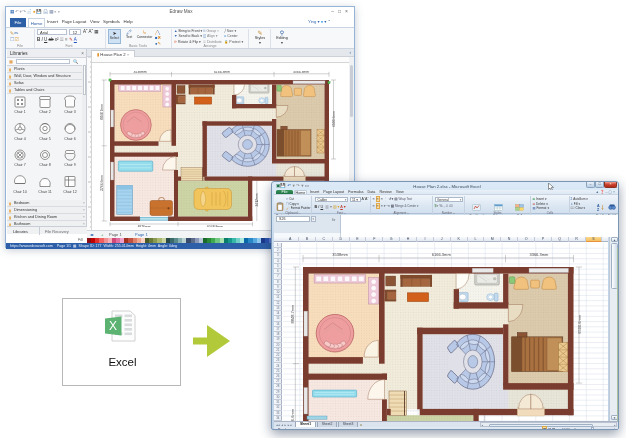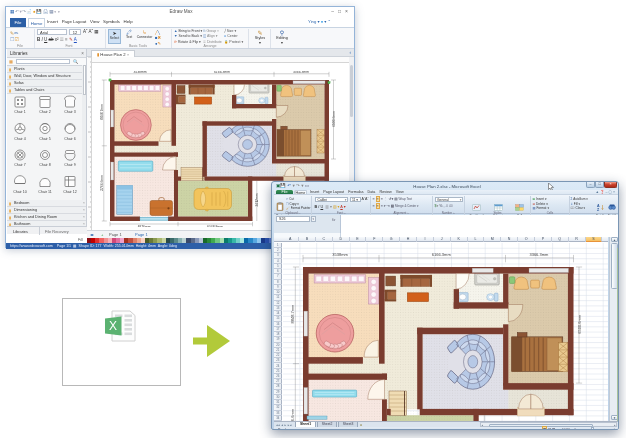--- a/index.html
+++ b/index.html
@@ -1114,17 +1114,18 @@
         <rect x="20.5" y="10" width="7.5" height="2.6"></rect>
         <rect x="20.5" y="14.5" width="7.5" height="2.6"></rect>
         <rect x="20.5" y="19" width="7.5" height="2.6"></rect>
         <rect x="11" y="23.5" width="7.5" height="2.6"></rect>
         <rect x="20.5" y="23.5" width="7.5" height="2.6"></rect>
       </g>
     <path d="M1,9.5 L17.5,7.5 V26.5 L1,24.5 Z" fill="#5bb271"></path>
     <text x="9" y="21" font-size="12" fill="#fff" text-anchor="middle" font-family="Liberation Sans,sans-serif">X</text>
   </svg>
 
+  <div class="a" style="left:0;top:56.5px;width:119px;text-align:center;font-size:11.5px;color:#111;">Excel</div>
 </div>
 
 <svg class="a" style="left:192px;top:322px;" width="40" height="38" viewBox="0 0 40 38">
   <polygon points="1,15.5 15,15.5 15,3 38,19 15,35 15,22.5 1,22.5" fill="#b2ca3a"></polygon>
 </svg>
 
 </body></html>

